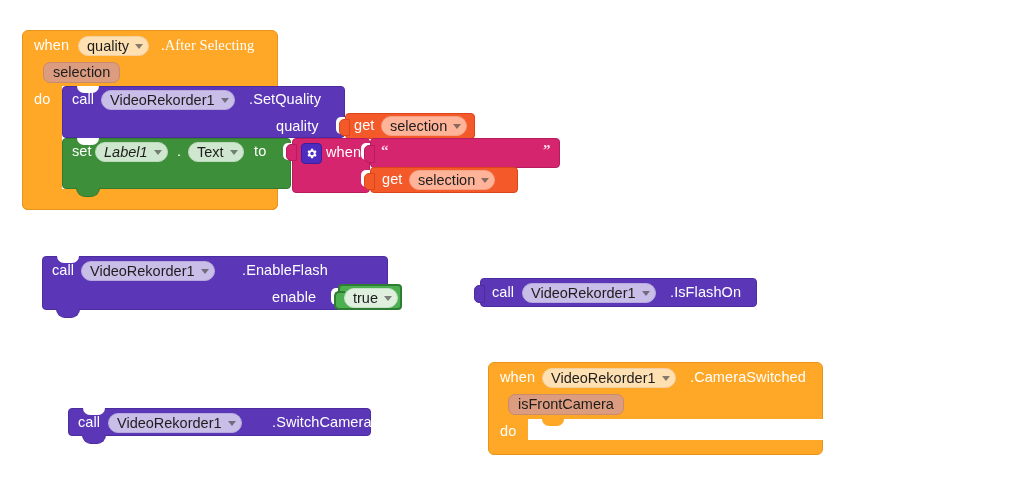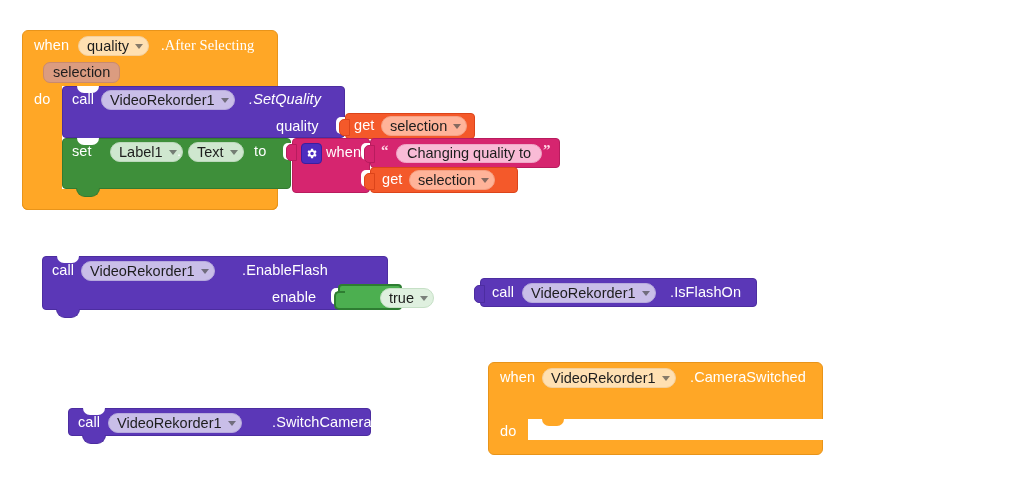--- a/index.html
+++ b/index.html
@@ -116,41 +116,41 @@
   <div class="blk purple" style="left:62px;top:86px;width:283px;height:52px;border-radius:4px;">
     <div class="notch-top"></div>
   </div>
   <div class="notch-bot purple" style="left:76px;top:137px;border-top:none;"></div>
 
   <span class="lbl" style="left:72px;top:91px;">call</span>
   <div class="field f-purple" style="left:101px;top:90px;">
     <span>VideoRekorder1</span>
     <i class="caret"></i>
   </div>
-  <span class="lbl" style="left:249px;top:91px;font-style:italic;">.SetQuality</span>
+  <span class="lbl" style="left:249px;top:91px;">.SetQuality</span>
 
   <span class="lbl" style="left:276px;top:118px;">quality</span>
   <div class="socket" style="left:336px;top:117px;"></div>
 
   <div class="blk orange" style="left:345px;top:113px;width:130px;height:26px;border-radius:4px;">
     <div class="plug-l orange" style="top:5px;height:15px;"></div>
   </div>
   <span class="lbl" style="left:354px;top:117px;">get</span>
   <div class="field f-orange" style="left:381px;top:116px;">
     <span>selection</span>
     <i class="caret"></i>
   </div>
 
   <div class="blk green" style="left:62px;top:138px;width:229px;height:51px;border-radius:4px;">
     <div class="notch-top"></div>
   </div>
   <div class="notch-bot green" style="left:76px;top:188px;border-top:none;"></div>
 
   <span class="lbl" style="left:72px;top:143px;">set</span>
-  <div class="field f-green" style="left:110px;top:142px;">
+  <div class="field f-green" style="left:95px;top:142px;font-style:italic;">
     <span>Label1</span>
     <i class="caret"></i>
   </div>
   <span class="lbl" style="left:177px;top:143px;">.</span>
   <div class="field f-green" style="left:188px;top:142px;justify-content:space-between;">
     <span>Text</span>
     <i class="caret"></i>
   </div>
   <span class="lbl" style="left:254px;top:143px;">to</span>
   <div class="socket" style="left:283px;top:143px;"></div>
@@ -166,23 +166,20 @@
   </div>
   <span class="lbl" style="left:326px;top:144px;">when</span>
 
   <div class="socket" style="left:361px;top:143px;"></div>
   <div class="socket" style="left:361px;top:170px;"></div>
 
   <div class="blk magenta" style="left:370px;top:138px;width:190px;height:30px;border-radius:4px;">
     <div class="plug-l magenta" style="top:6px;height:16px;"></div>
   </div>
   <span class="quote" style="left:381px;top:142px;">“</span>
-  <div class="field f-pink" style="left:396px;top:144px;padding:0 10px;height:19px;line-height:19px;">
-    <span>Changing quality to</span>
-  </div>
   <span class="quote" style="left:543px;top:142px;">”</span>
 
   <div class="blk orange" style="left:370px;top:167px;width:148px;height:26px;border-radius:4px;">
     <div class="plug-l orange" style="top:5px;height:15px;"></div>
   </div>
   <span class="lbl" style="left:382px;top:171px;">get</span>
   <div class="field f-orange" style="left:409px;top:170px;">
     <span>selection</span>
     <i class="caret"></i>
   </div>
@@ -198,21 +195,21 @@
     <i class="caret"></i>
   </div>
   <span class="lbl" style="left:229px;top:262px;margin-left:13px;">.EnableFlash</span>
 
   <span class="lbl" style="left:272px;top:289px;">enable</span>
   <div class="socket" style="left:331px;top:288px;"></div>
 
   <div class="blk truegrn" style="left:338px;top:284px;width:64px;height:26px;border-radius:4px;">
     <div class="plug-l" style="left:-6px;top:5px;height:15px;background:#4CAF50;border:2px solid #2E7D32;border-right:none;"></div>
   </div>
-  <div class="field f-green" style="left:344px;top:288px;background:#DFF0DF;border:1px solid #c6e0c6;margin-left:36px;">
+  <div class="field f-green" style="left:344px;top:288px;background:#DFF0DF;border:1px solid #c6e0c6;">
     <span>true</span>
     <i class="caret"></i>
   </div>
 
   <div class="blk purple" style="left:480px;top:278px;width:277px;height:29px;border-radius:4px;">
     <div class="plug-l purple" style="top:6px;height:16px;"></div>
   </div>
   <span class="lbl" style="left:492px;top:284px;">call</span>
   <div class="field f-purple" style="left:522px;top:283px;">
     <span>VideoRekorder1</span>
@@ -236,16 +233,19 @@
   <div class="inner-notch" style="left:528px;top:419px;width:296px;height:21px;"></div>
   <div class="inner-notch" style="left:542px;top:419px;width:22px;height:7px;background:#FFA726;border-radius:0 0 9px 9px;"></div>
 
   <span class="lbl" style="left:500px;top:369px;">when</span>
   <div class="field f-amber" style="left:542px;top:368px;">
     <span>VideoRekorder1</span>
     <i class="caret"></i>
   </div>
   <span class="lbl" style="left:690px;top:369px;">.CameraSwitched</span>
 
+  <div class="field f-param" style="left:508px;top:394px;">
+    <span>isFrontCamera</span>
+  </div>
 
   <span class="lbl" style="left:500px;top:423px;">do</span>
 
 </div>
 
 </body></html>

